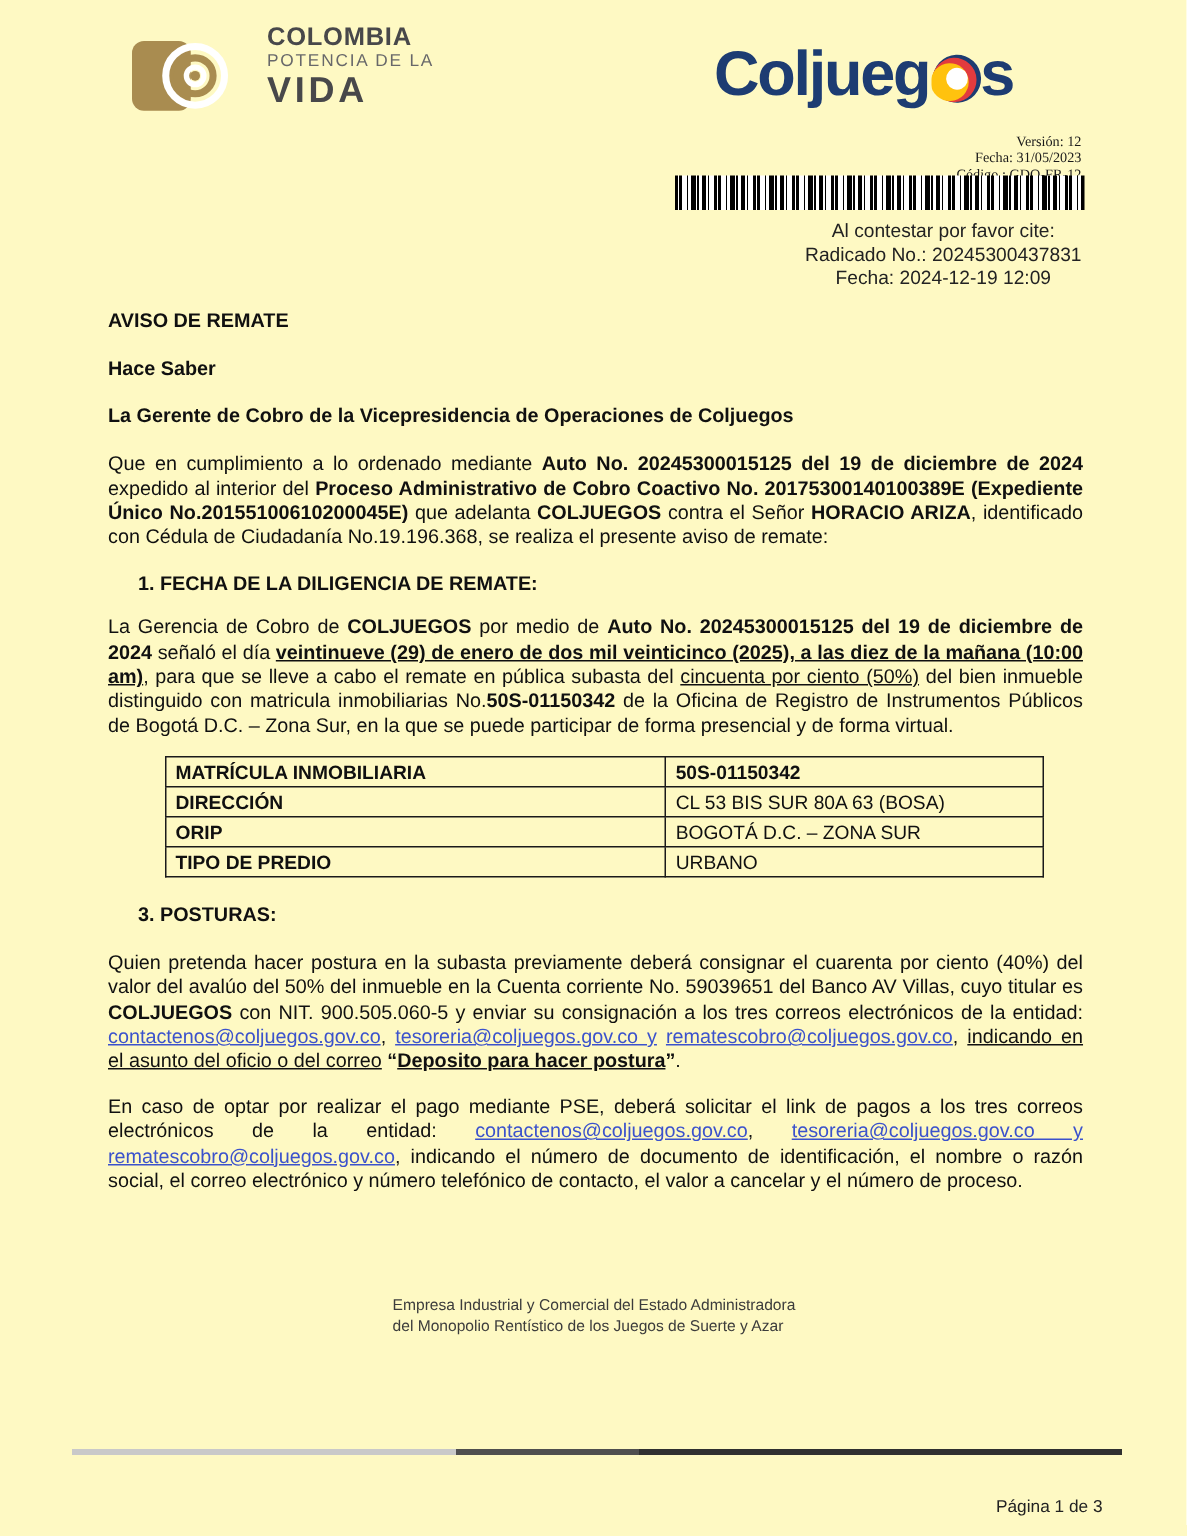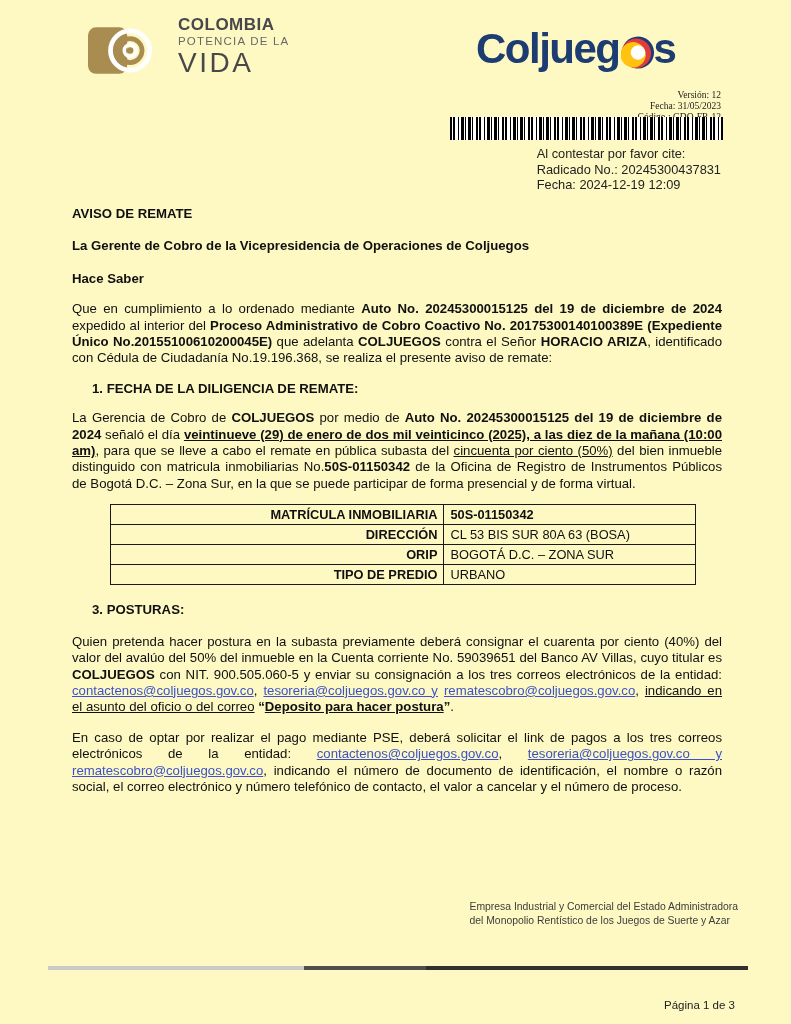--- a/index.html
+++ b/index.html
@@ -4,58 +4,58 @@
 <style>
   html,body{margin:0;padding:0;background:#fff;}
   .page{position:relative;width:791px;height:1024px;background:#fef9c3;overflow:hidden;
         font-family:"Liberation Sans",sans-serif;color:#101010;}
 
   
   .l-colombia{position:absolute;left:88px;top:16px;display:flex;align-items:flex-start;}
   .l-colombia .txt{margin-left:8px;line-height:1;}
   .col-line1{font-size:17px;font-weight:800;color:#48484a;letter-spacing:.5px;}
   .col-line2{font-size:11.5px;color:#68686a;letter-spacing:1.2px;margin-top:3px;}
-  .col-line3{font-size:28px;font-weight:400;color:#48484a;letter-spacing:2.5px;margin-top:1px;}
+  .col-line3{font-size:24px;font-weight:700;color:#48484a;letter-spacing:2.5px;margin-top:1px;}
 
   .l-coljuegos{position:absolute;left:476px;top:28px;display:flex;align-items:flex-start;
                font-weight:bold;font-size:42px;letter-spacing:-1.5px;line-height:1;}
   .cj-o{margin:6px -1px 0 1px;}
 
   
   .meta{position:absolute;right:70px;top:90px;text-align:right;
         font-family:"Liberation Serif",serif;font-size:9.5px;line-height:1.16;color:#1a1a1a;}
   .barcode{position:absolute;left:450px;top:117px;width:273px;height:23px;
      background:repeating-linear-gradient(90deg,#000 0 2px,#fff 2px 3px,#000 3px 5px,#fff 5px 8px,
         #000 8px 9px,#fff 9px 11px,#000 11px 14px,#fff 14px 15px,#000 15px 16px,#fff 16px 18px,
         #000 18px 21px,#fff 21px 22px,#000 22px 23px,#fff 23px 26px);}
-  .cite{position:absolute;right:70px;top:146px;text-align:left;font-size:12.8px;line-height:1.22;color:#222;}
+  .cite{position:absolute;right:70px;top:146px;text-align:center;font-size:12.8px;line-height:1.22;color:#222;}
 
   
   .main{position:absolute;left:72px;top:206px;width:650px;font-size:13.2px;line-height:16.4px;}
   .c-title{text-align:left;font-weight:bold;margin:0 0 16px 0;}
   .para{text-align:justify;margin:0 0 14px 0;}
   .hsec{font-weight:bold;margin:2px 0 13px 20px;}
   .hang{padding-left:40px;text-indent:-20px;text-align:justify;margin:2px 0 9px 0;}
 
   .seg-p{font-weight:normal;}
   .seg-b{font-weight:bold;}
   .seg-u{text-decoration:underline;}
   .seg-bu{font-weight:bold;text-decoration:underline;}
   .seg-link{color:#3b52cc;text-decoration:underline;cursor:pointer;}
 
   
   table.prop{border-collapse:collapse;margin:0 0 17px 38px;width:586px;font-size:12.8px;}
   table.prop td{border:1px solid #1a1a1a;padding:1px 6px;height:17px;line-height:1.2;vertical-align:middle;}
-  td.t-label{font-weight:bold;width:57%;text-align:right;}
+  td.t-label{font-weight:bold;width:57%;}
   td.t-value{font-weight:normal;}
   td.t-value.bold{font-weight:bold;}
 
   
-  .footer{position:absolute;left:54px;top:900px;width:684px;display:flex;
-          justify-content:flex-end;font-size:10.4px;line-height:1.38;color:#3c3c3c;}
+  .footer{position:absolute;left:54px;top:864px;width:684px;display:flex;
+          justify-content:center;font-size:10.4px;line-height:1.38;color:#3c3c3c;}
   .footer .right{text-align:right;}
   .bar{position:absolute;left:48px;top:966px;width:700px;height:4px;display:flex;}
   .bar div{height:100%;}
   .pagenum{position:absolute;right:56px;top:999px;font-size:11.5px;color:#222;}
 </style>
 </head>
 <body>
 
 <div class="page">
 
@@ -96,22 +96,22 @@
   <div class="barcode"></div>
 
   <div class="cite">
       <div>Al contestar por favor cite:</div>
       <div>Radicado No.: 20245300437831</div>
       <div>Fecha: 2024-12-19 12:09</div>
     </div>
 
   <div class="main">
     <p class="c-title">AVISO DE REMATE</p>
+    <p class="c-title" style="margin-bottom:14px;">Hace Saber</p>
     <p class="c-title">La Gerente de Cobro de la Vicepresidencia de Operaciones de Coljuegos</p>
-    <p class="c-title" style="margin-bottom:14px;">Hace Saber</p>
 
     <p class="para"><span class="seg-p">Que en cumplimiento a lo ordenado mediante </span><span class="seg-b">Auto No. 20245300015125 del 19 de diciembre de 2024</span><span class="seg-p"> expedido al interior del </span><span class="seg-b">Proceso Administrativo de Cobro Coactivo No. 20175300140100389E (Expediente Único No.20155100610200045E)</span><span class="seg-p"> que adelanta </span><span class="seg-b">COLJUEGOS</span><span class="seg-p"> contra el Señor </span><span class="seg-b">HORACIO ARIZA</span><span class="seg-p">, identificado con Cédula de Ciudadanía No.19.196.368, se realiza el presente aviso de remate:</span></p>
 
     <div class="hsec">1. FECHA DE LA DILIGENCIA DE REMATE:</div>
     <p class="para" style="margin-bottom:12px;"><span class="seg-p">La Gerencia de Cobro de </span><span class="seg-b">COLJUEGOS</span><span class="seg-p"> por medio de </span><span class="seg-b">Auto No. 20245300015125 del 19 de diciembre de 2024</span><span class="seg-p"> señaló el día </span><span class="seg-bu">veintinueve (29) de enero de dos mil veinticinco (2025), a las diez de la mañana (10:00 am)</span><span class="seg-p">, para que se lleve a cabo el remate en pública subasta del </span><span class="seg-u">cincuenta por ciento (50%)</span><span class="seg-p"> del bien inmueble distinguido con matricula inmobiliarias No.</span><span class="seg-b">50S-01150342</span><span class="seg-p"> de la Oficina de Registro de Instrumentos Públicos de Bogotá D.C. – Zona Sur, en la que se puede participar de forma presencial y de forma virtual.</span></p>
 
 
     <table class="prop">
       <tbody>
           <tr>

